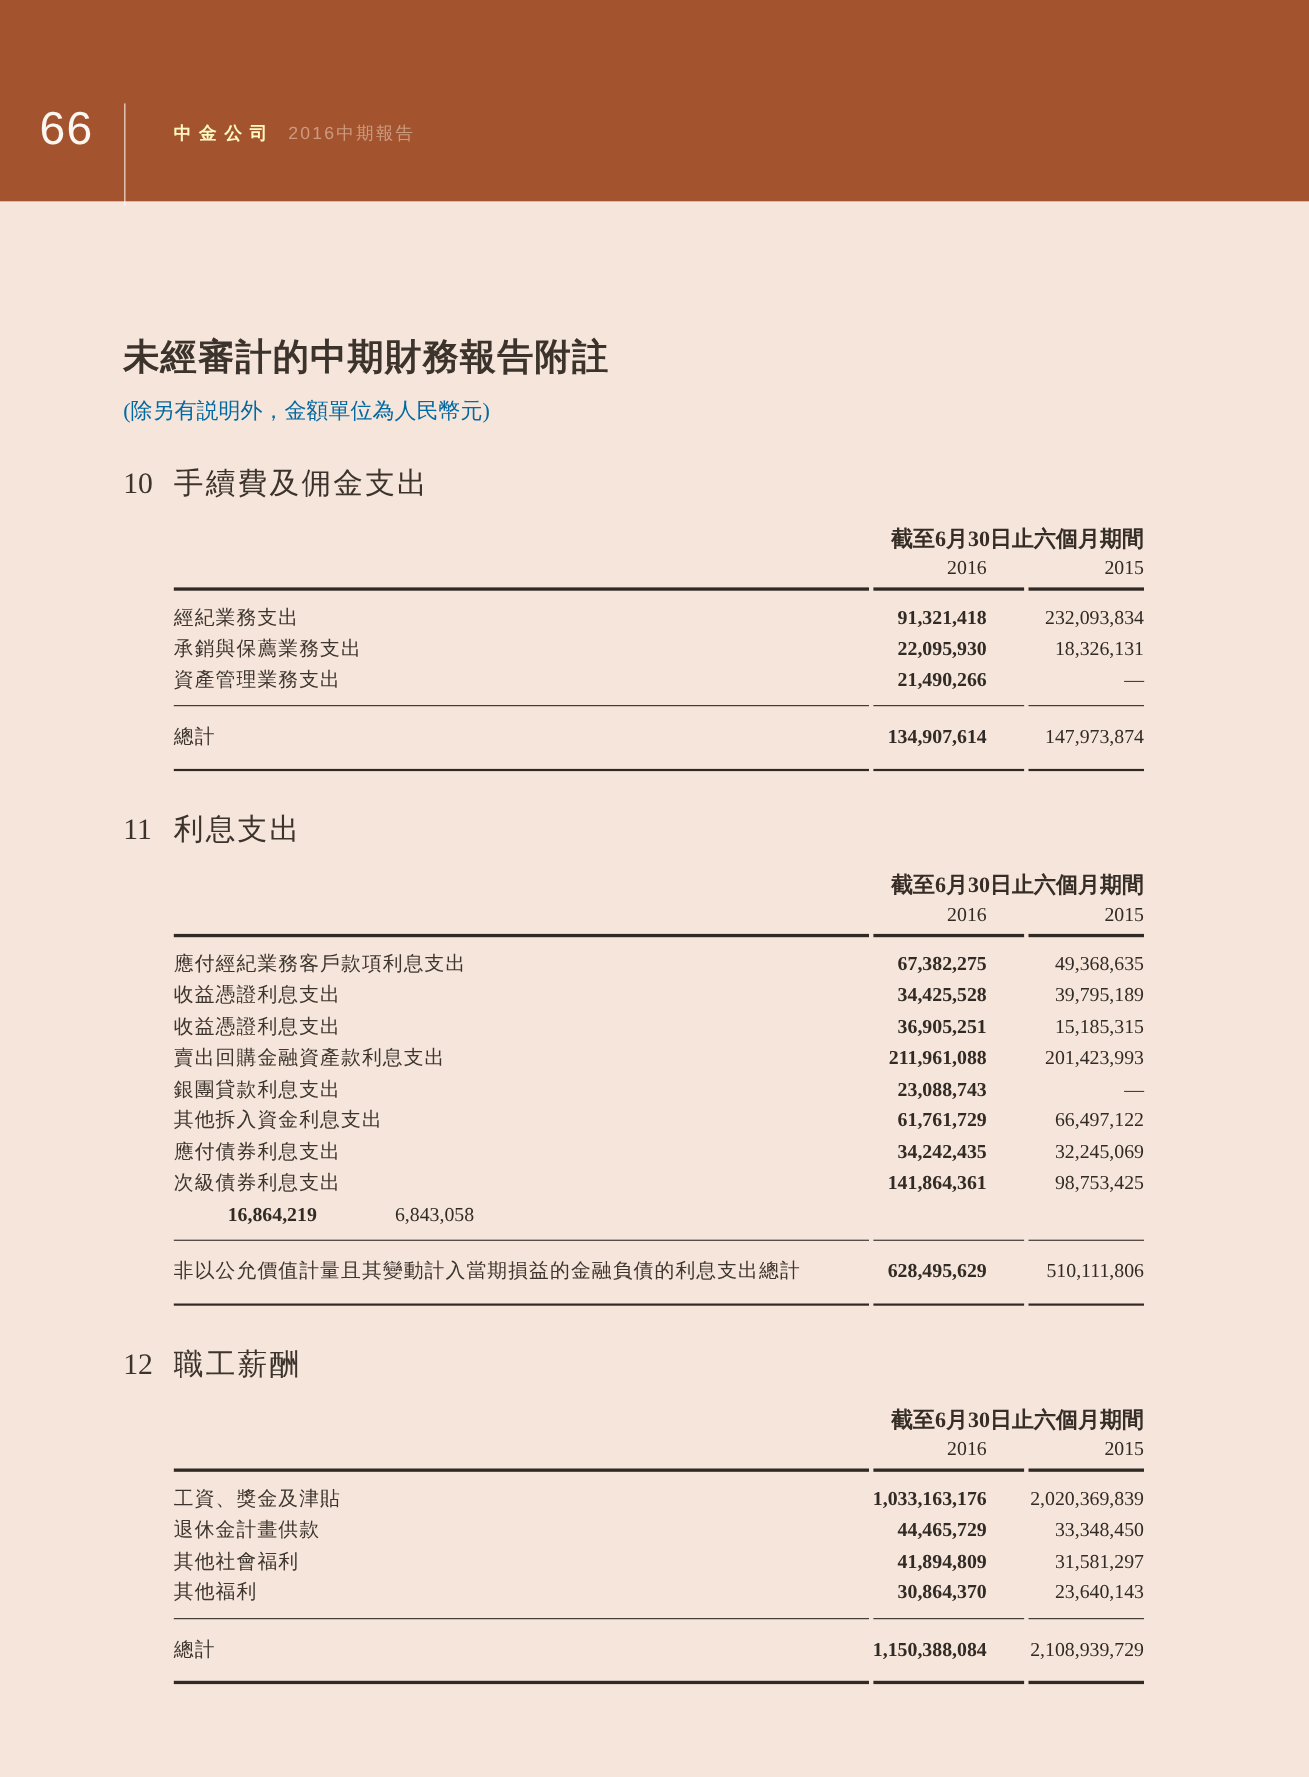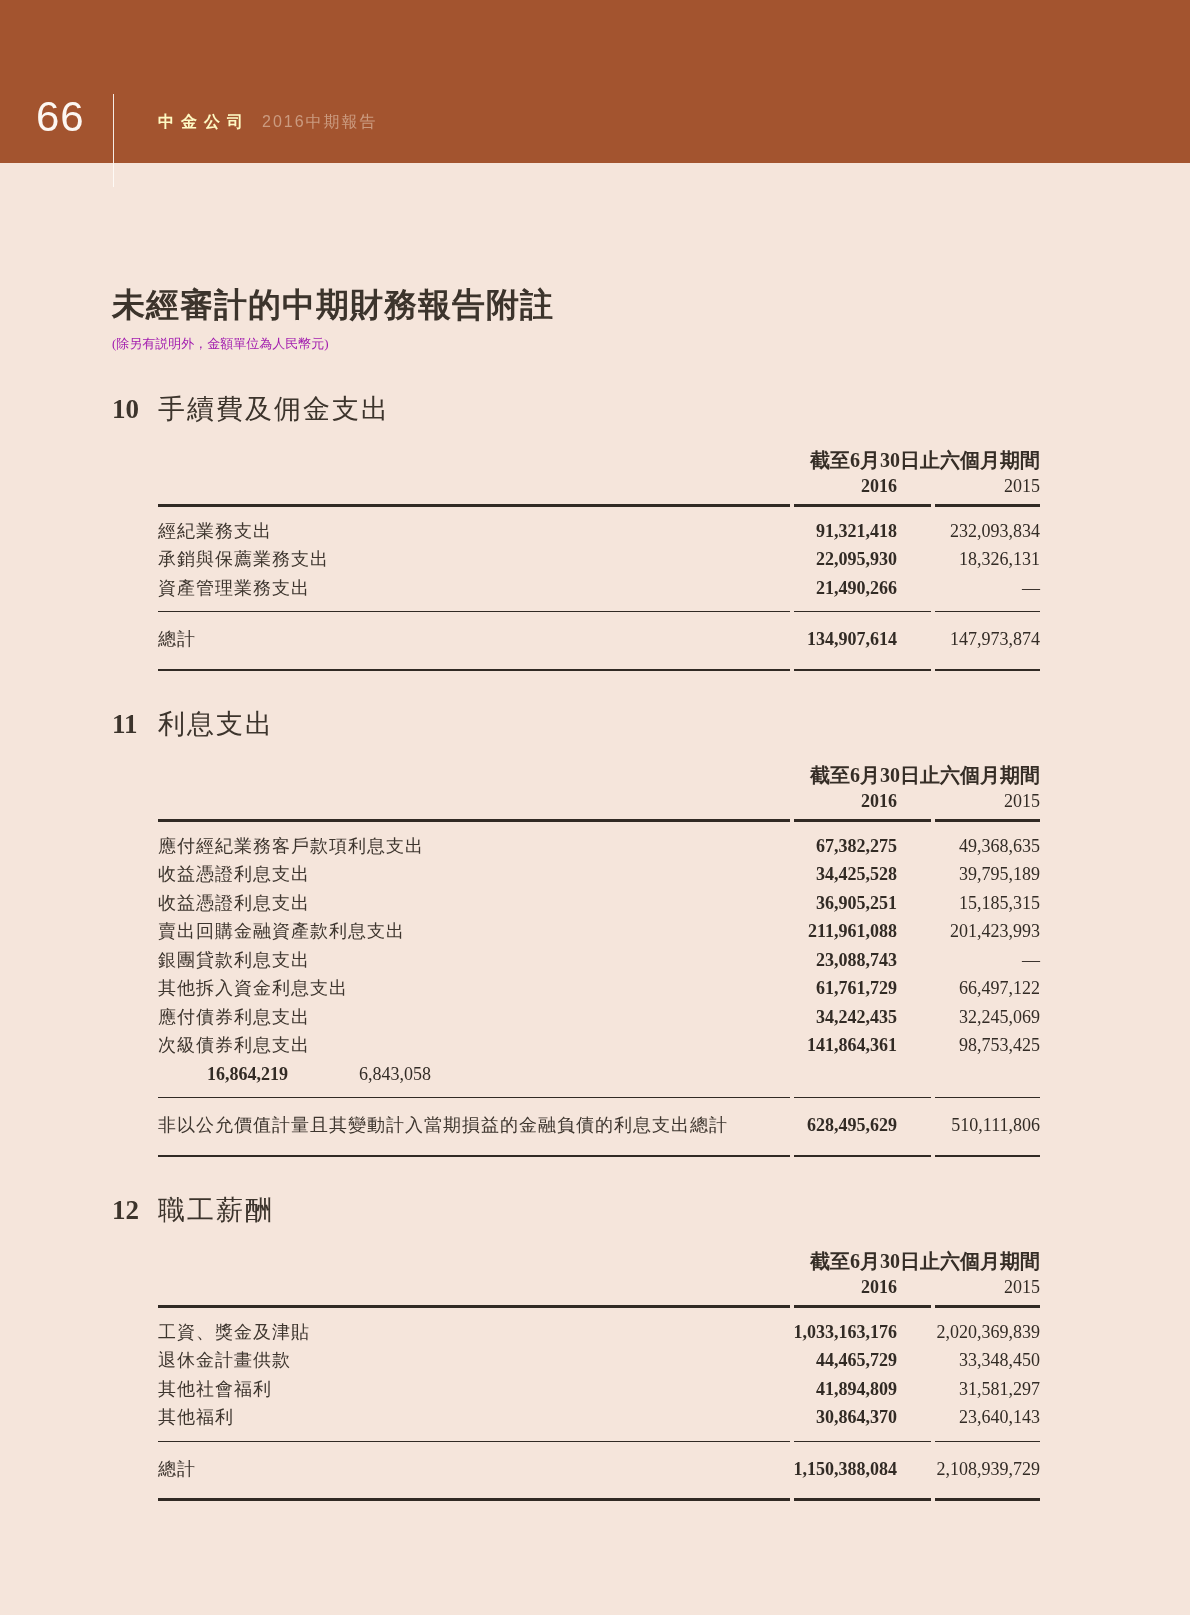--- a/index.html
+++ b/index.html
@@ -16,21 +16,21 @@
     height:1615px;
     background:var(--bg);
     font-family:"Liberation Serif","DejaVu Serif",serif;
     color:var(--ink);
     overflow:hidden;
     position:relative;
   }
   
   .band{
     position:relative;
-    height:163px;
+    height:183px;
     background:var(--band);
     font-family:"Liberation Sans","DejaVu Sans",sans-serif;
   }
   .page-no{
     position:absolute;left:36px;top:96px;
     font-size:42px;line-height:1;color:#FDF7F2;
     letter-spacing:1px;
   }
   .band-divider{
     position:absolute;left:113px;top:94px;
@@ -47,47 +47,47 @@
     font-size:16px;color:var(--muted);
     letter-spacing:2px;line-height:1.2;
   }
   
   main{padding:124px 150px 0 112px;}
   h1.doc-title{
     font-size:33px;font-weight:700;letter-spacing:1px;
     color:#3C342C;line-height:36px;
   }
   .doc-subtitle{
-    margin-top:9px;
-    font-size:13px;line-height:24px;color:#a21caf;
+    margin-top:19px;
+    font-size:20px;line-height:24px;color:#0369a1;
   }
   .note{margin-top:37px;}
   .note-heading{display:flex;align-items:baseline;line-height:32px;}
   .note-no{
     width:46px;flex:0 0 46px;
-    font-size:27px;font-weight:700;color:#3C342C;
+    font-size:27px;font-weight:400;color:#3C342C;
   }
   .note-title{
     font-size:27px;font-weight:400;color:#3C342C;
     letter-spacing:2px;
   }
   
   .fin-table{margin-left:46px;width:882px;}
   .period-row{
     margin-top:23px;
     text-align:right;
     font-size:20px;font-weight:700;line-height:25px;color:#352D26;
   }
   .year-row{
     display:flex;justify-content:flex-end;
     font-size:18px;line-height:26px;color:var(--num);
   }
   .cell-v16{width:130px;text-align:right;}
   .cell-v15{width:143px;text-align:right;}
-  .year-row .cell-v16{font-weight:700;}
+  .year-row .cell-v16{font-weight:400;}
   .rule{display:flex;column-gap:4px;}
   .rule i{display:block;background:var(--rule);height:100%;}
   .rule .seg1{flex:1;}
   .rule .seg2{width:137px;}
   .rule .seg3{width:105px;}
   .rule.thick{height:2.5px;margin-top:5px;}
   .rule.thin{height:1px;}
   .rows{padding:10px 0 9px;}
   .t-row{
     display:flex;align-items:center;

